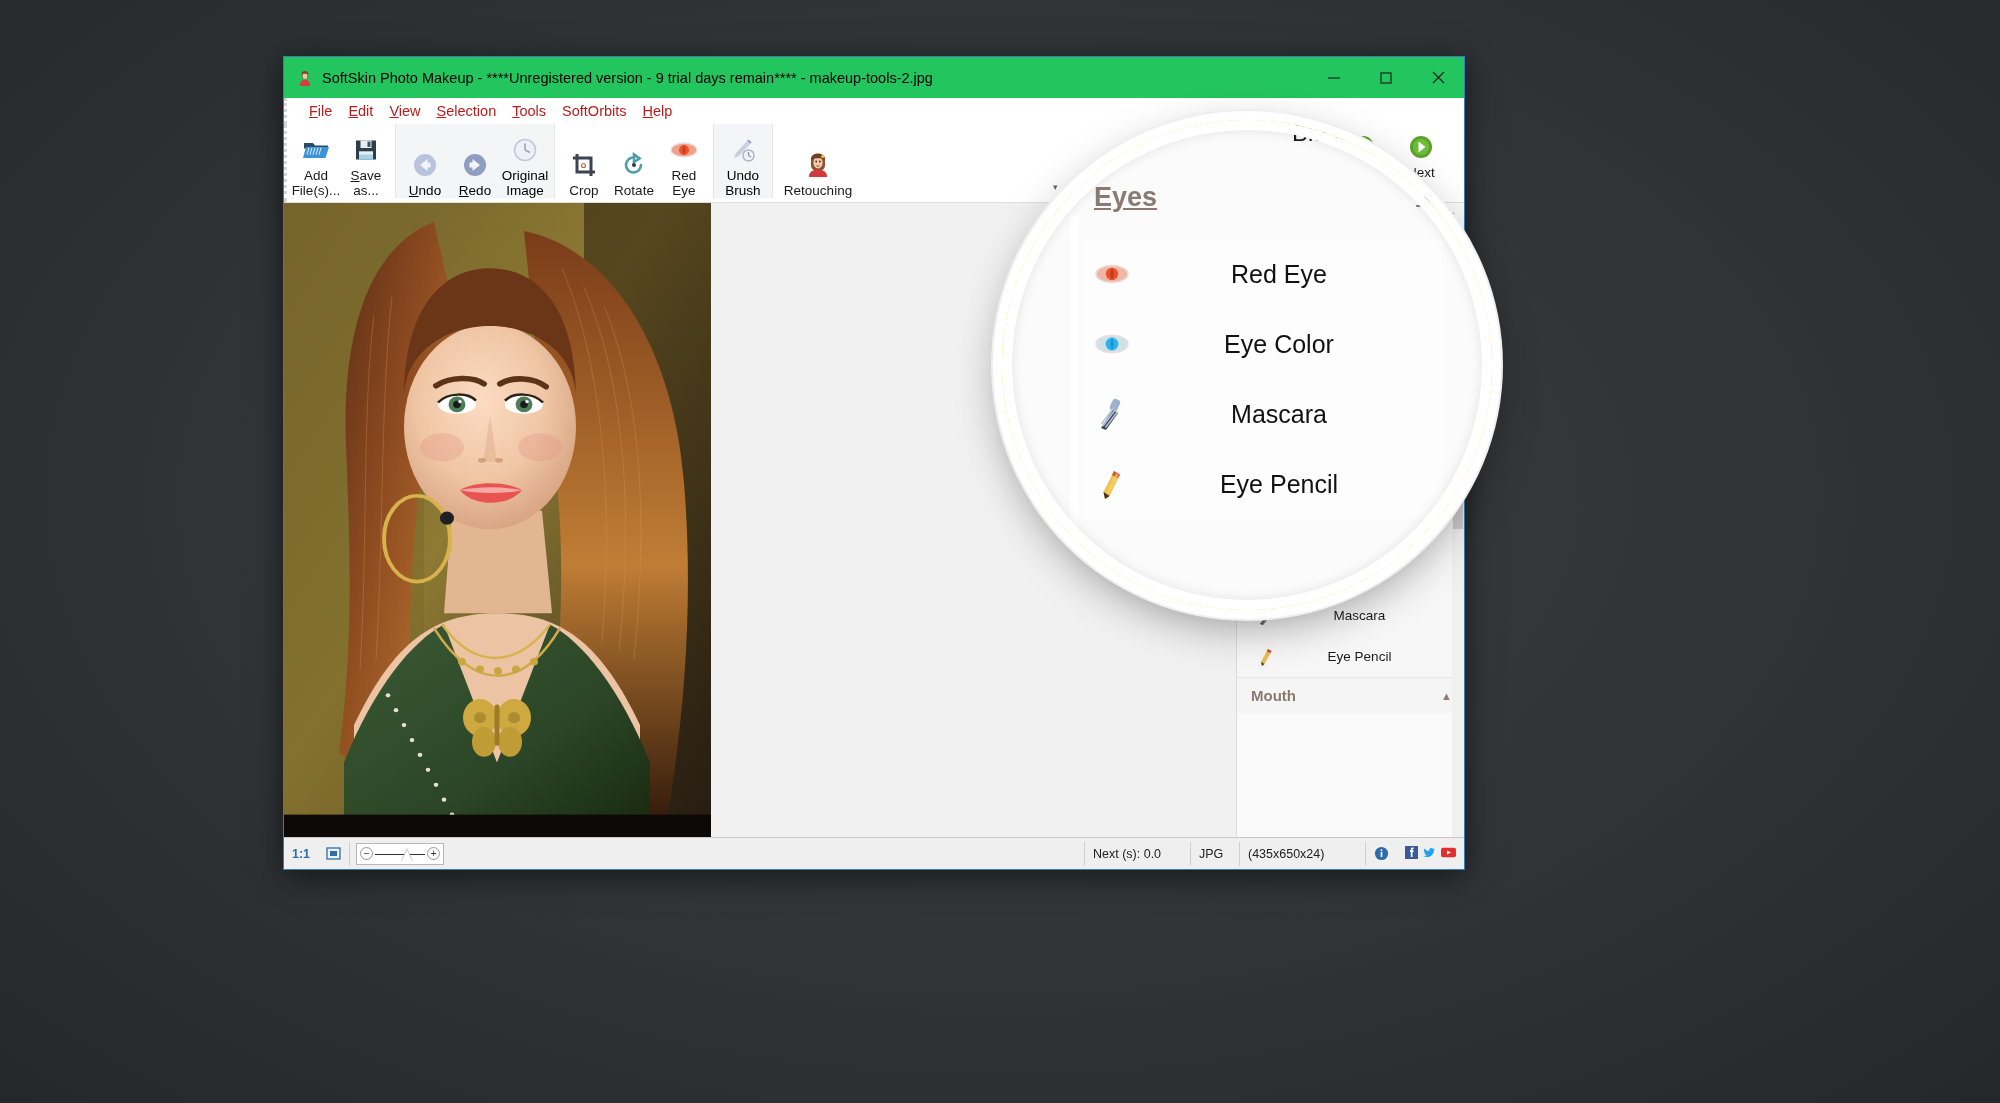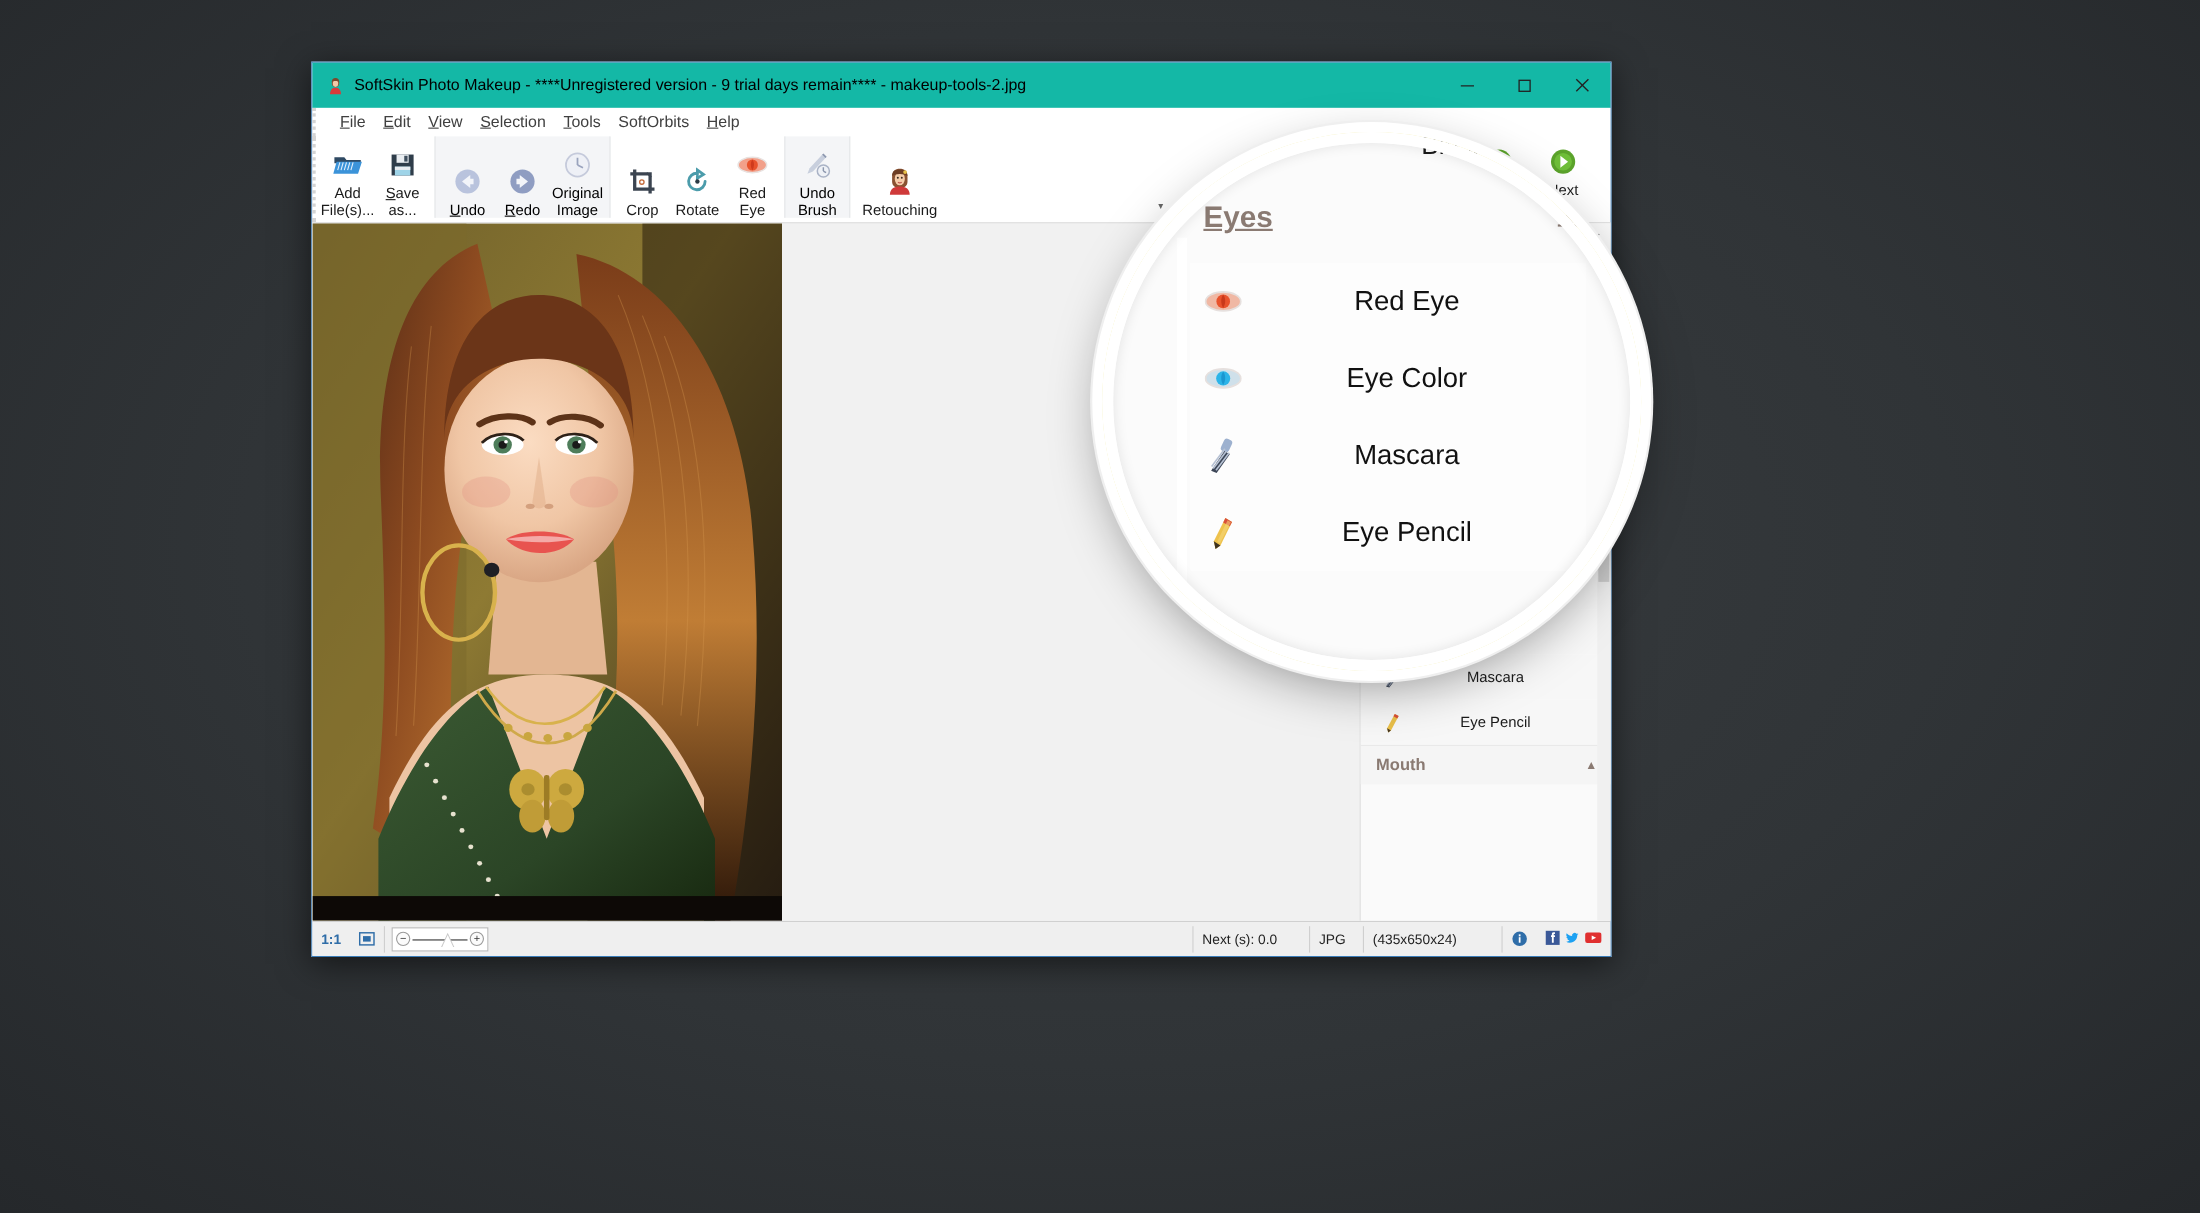--- a/index.html
+++ b/index.html
@@ -27,21 +27,21 @@
     background: #ffffff;
     border: 1px solid #3a7cb8;
     box-shadow: 0 6px 28px rgba(0,0,0,.55);
     display: flex; flex-direction: column;
   }
 
   
   #titlebar {
     height: 41px;
     display: flex; align-items: center;
-    background: #14b8a6;
+    background: #22c55e;
     flex: none;
     position: relative;
   }
   #title-icon {
     width: 16px; height: 16px;
     margin-left: 13px; margin-right: 9px;
     position: relative; flex: none;
   }
   #title-text {
     font-size: 14.5px; color: #000;
@@ -58,21 +58,21 @@
   
   #menubar {
     height: 26px;
     display: flex; align-items: center;
     padding-left: 14px;
     background: #fff;
     border-left: 3px dotted #d4d4d4;
     flex: none;
   }
   .menu-item {
-    font-size: 14.5px; color: #404040;
+    font-size: 14.5px; color: #b91c1c;
     padding: 0 8px;
     white-space: nowrap;
   }
   .menu-item .mn { text-decoration: underline; }
 
   
   #toolbar {
     height: 78px;
     display: flex; align-items: flex-start;
     background: #fff;
@@ -194,21 +194,21 @@
   #zs-knob::after { content:''; position:absolute; left:-5px; top:2px; width:0;height:0;
              border-left:5px solid transparent;border-right:5px solid transparent;border-bottom:11px solid #fff;}
   .sb-social { display: flex; align-items: center; gap: 5px; padding: 0 8px; }
 
   
   #lens {
     position: absolute;
     left: 1002px; top: 120px;
     width: 490px; height: 490px;
     border-radius: 50%;
-    background: #fef9c3;
+    background: #fde047;
     box-shadow: 0 0 0 9px #ffffff,
                 0 0 0 11px #efefef,
                 0 14px 46px rgba(0,0,0,.40),
                 inset 0 0 22px rgba(0,0,0,.055);
     overflow: hidden;
     z-index: 40;
   }
   #lens-inner {
     position: absolute; inset: 0;
     border-radius: 50%;

